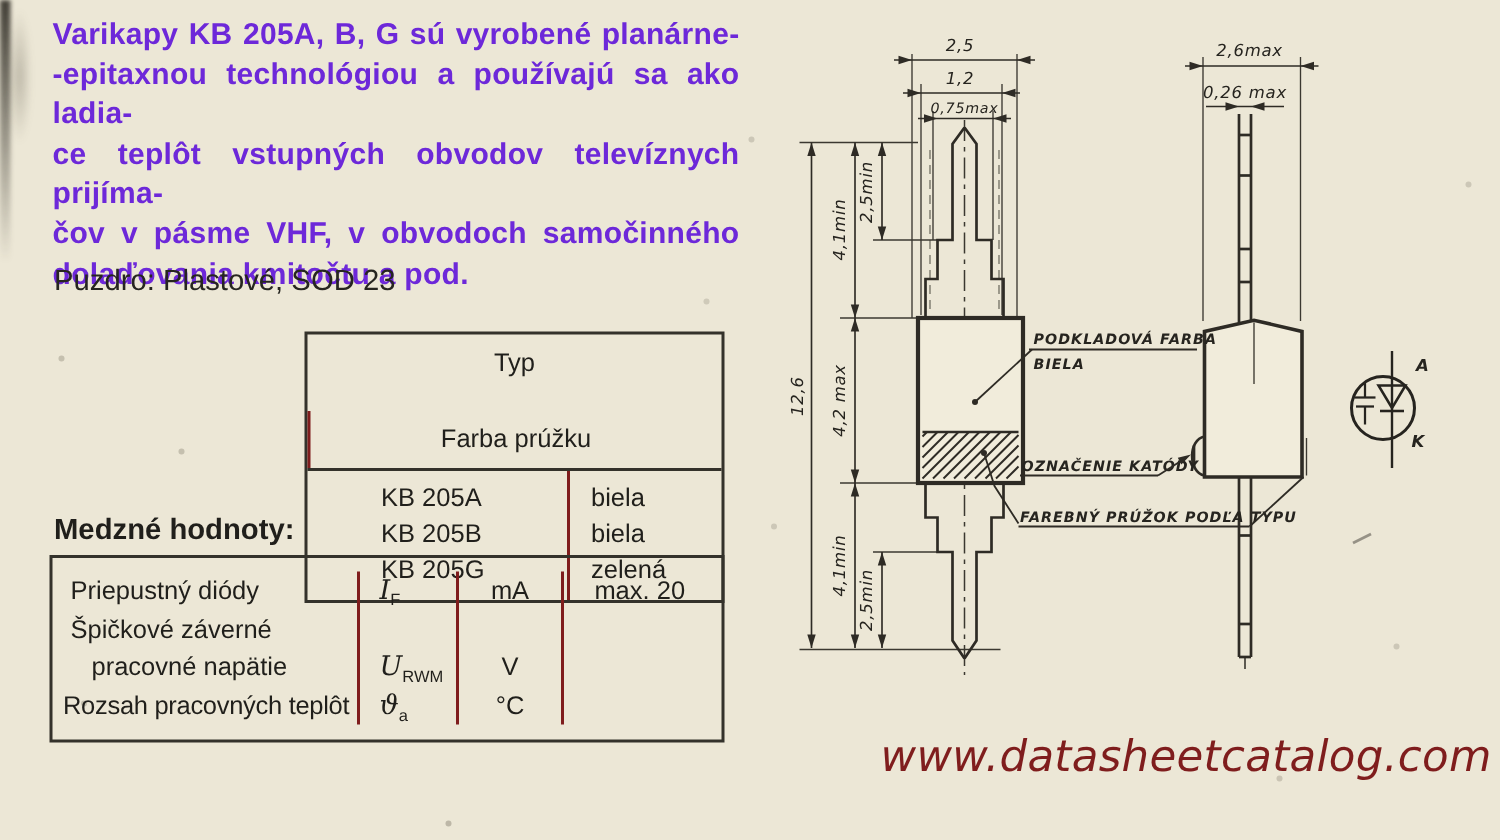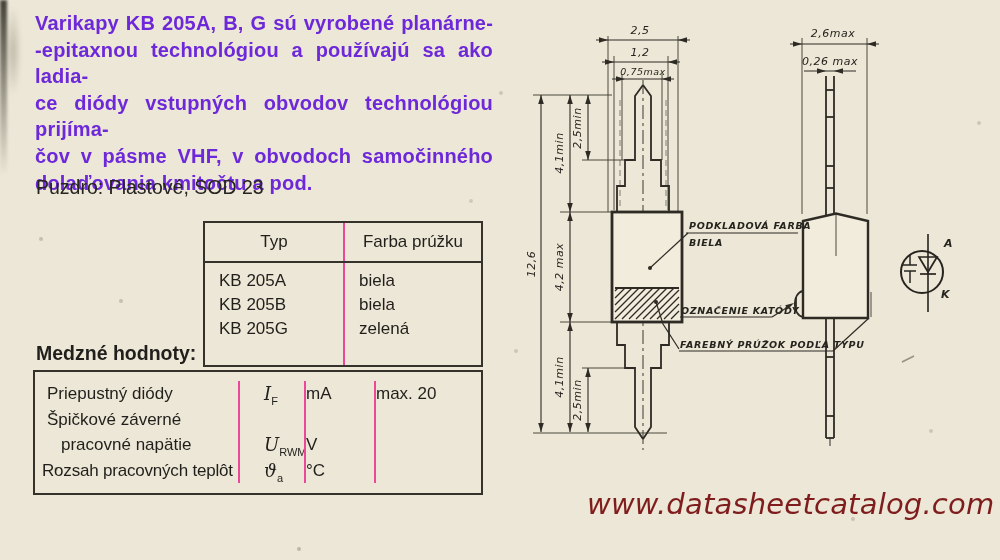--- a/index.html
+++ b/index.html
@@ -16,39 +16,39 @@
         40px 238px 0 1px rgba(80,74,58,.25), 470px 200px 0 1px rgba(80,74,58,.18),
         930px 430px 0 1px rgba(80,74,58,.2), 515px 350px 0 1px rgba(80,74,58,.2);}
   
   .intro{position:absolute;left:35px;top:10px;width:458px;font-weight:700;font-size:20px;
          line-height:26.6px;letter-spacing:.2px;color:#6d28d9;}
   .intro-line{text-align:justify;text-align-last:justify;}
   .intro-line.last{text-align-last:auto;}
   .puzdro{position:absolute;left:36px;top:176px;font-size:19.5px;color:#262520;}
   
   .t1{position:absolute;left:203px;top:221px;width:276px;border:2px solid #34322b;font-size:17px;}
-  .t1 .hd{display:grid;grid-template-columns:1fr 1fr;border-bottom:2px solid #34322b;}
+  .t1 .hd{display:grid;grid-template-columns:1fr;border-bottom:2px solid #34322b;gap:13px;}
   .t1 .hd .cell{height:38px;display:flex;align-items:center;justify-content:center;}
   .t1 .bd{display:grid;grid-template-columns:1fr 1fr;}
-  .t1 .bd .cell{padding:6px 0 24px 14px;line-height:24px;}
-  .bl{border-left:2px solid #ec4899;}
+  .t1 .bd .cell{padding:6px 0 8px 14px;line-height:24px;margin-left:35px;}
+  .bl{border-left:2px solid #7f1d1d;}
   
   .limits-title{position:absolute;left:36px;top:342px;font-weight:700;font-size:19.5px;}
   .t2{position:absolute;left:33px;top:370px;width:446px;border:2px solid #34322b;font-size:17px;}
   .t2 .hd{display:grid;grid-template-columns:203px 66px 70px 103px;border-bottom:2px solid #34322b;}
   .t2 .hd .cell{height:40px;display:flex;align-items:center;justify-content:center;font-size:18px;}
   .t2 .bd{display:grid;grid-template-columns:203px 66px 70px 103px;padding:9px 0 10px 0;}
   .t2 .col{display:flex;flex-direction:column;}
   .t2 .l{height:25.5px;line-height:25.5px;white-space:nowrap;}
   .c-param .l{padding-left:12px;}
   .c-param .l.ind{padding-left:26px;}
   .c-param .l.tight{padding-left:7px;letter-spacing:-.2px;}
-  .c-sym .l{padding-left:24px;font-family:"DejaVu Serif", serif;font-style:italic;font-size:18px;}
+  .c-sym .l{padding-left:13px;font-family:"DejaVu Serif", serif;font-style:italic;font-size:18px;}
   .c-sym sub{font-size:11px;font-style:normal;font-family:"Liberation Sans",sans-serif;}
-  .c-unit .l,.c-val .l{text-align:left;}
+  .c-unit .l,.c-val .l{text-align:center;}
   
   .watermark{position:absolute;left:587px;top:443px;font-family:"DejaVu Sans", sans-serif;
              font-style:italic;font-size:29px;color:#7f1d1d;letter-spacing:.2px;margin-top:44px;}
   
   svg{position:absolute;left:0;top:0;}
   .s1{stroke:#2e2b25;stroke-width:1.8;fill:none;}
   .body-front{stroke:#2e2b25;stroke-width:2.8;fill:#f1ecdb;}
   .body-side{stroke:#2e2b25;stroke-width:2.4;fill:#f1ecdb;}
   .thin{stroke:#3b3830;stroke-width:.9;fill:none;}
   .dash{stroke:#3b3830;stroke-width:.8;fill:none;stroke-dasharray:6 4;opacity:.75;}
@@ -68,21 +68,21 @@
 <body>
 
 <div class="page">
   <div class="edge"></div>
   <div class="edge2"></div>
   <div class="speckles"></div>
 
   <div class="intro">
     <div class="intro-line">Varikapy KB 205A, B, G sú vyrobené planárne-</div>
     <div class="intro-line">-epitaxnou technológiou a používajú sa ako ladia-</div>
-    <div class="intro-line">ce diódy vstupných obvodov technológiou prijíma-</div>
+    <div class="intro-line">ce teplôt vstupných obvodov televíznych prijíma-</div>
     <div class="intro-line">čov v pásme VHF, v obvodoch samočinného</div>
     <div class="intro-line last">dolaďovania kmitočtu a pod.</div>
   </div>
 
   <div class="puzdro">Puzdro: Plastové, SOD 23</div>
 
   <div class="t1">
     <div class="hd">
       <div class="cell">Typ</div>
       <div class="cell bl">Farba prúžku</div>

